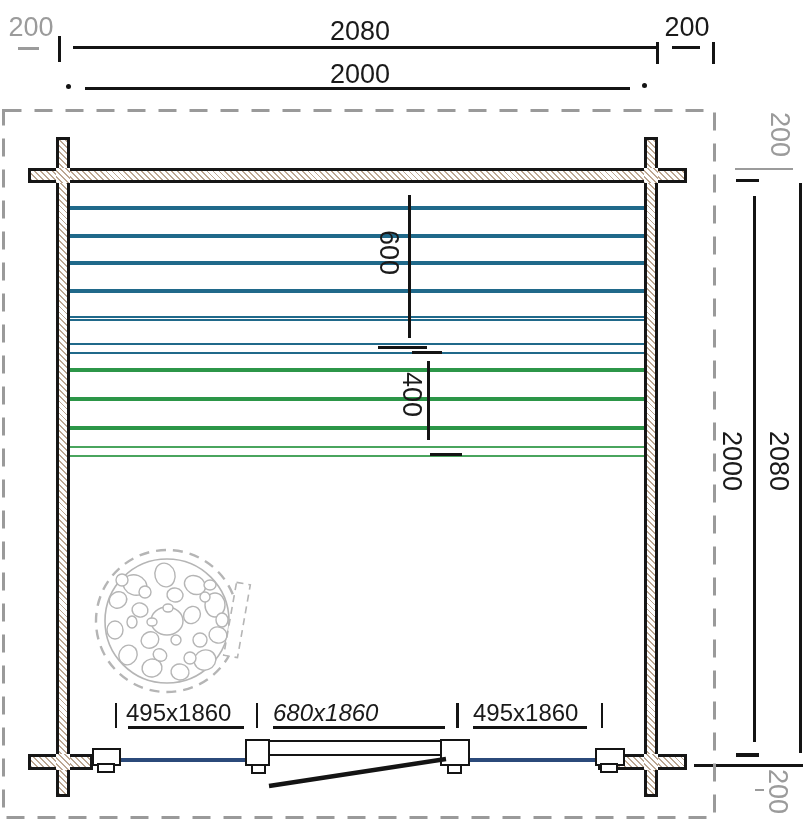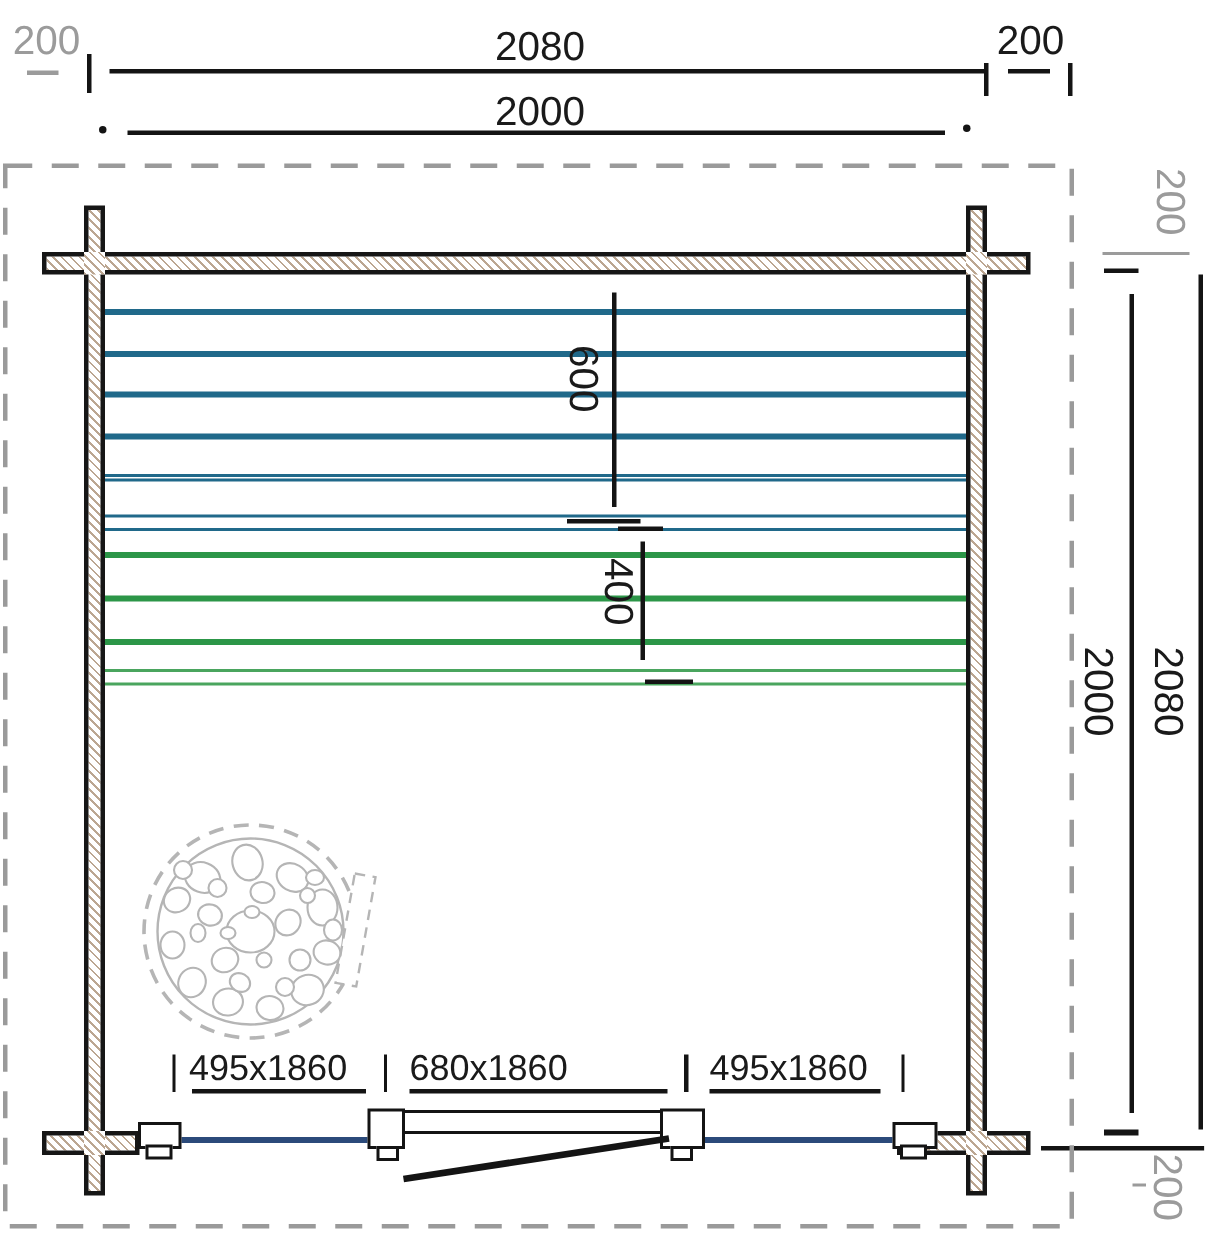--- a/index.html
+++ b/index.html
@@ -107,21 +107,21 @@
   <div class="tick" style="left:430px;top:452.5px;width:32px;height:3.5px;"></div>
 
   <div class="tick" style="left:114.5px;top:703px;width:2.5px;height:25px;"></div>
   <div class="tick" style="left:255.5px;top:703px;width:2.5px;height:25px;"></div>
   <div class="tick" style="left:456px;top:703px;width:2.5px;height:25px;"></div>
   <div class="tick" style="left:600.5px;top:703px;width:2.5px;height:25px;"></div>
 
   <div class="openlabel" style="left:126px;top:700px;width:120px;">495x1860</div>
   <div class="tick" style="left:128px;top:726px;width:116px;height:3px;"></div>
 
-  <div class="openlabel" style="left:273px;top:700px;width:172px;">680x1860</div>
+  <div class="openlabel" style="left:273px;top:700px;width:172px;font-style:italic;">680x1860</div>
   <div class="tick" style="left:273px;top:726px;width:172px;height:3px;"></div>
 
   <div class="openlabel" style="left:473px;top:700px;width:114px;">495x1860</div>
   <div class="tick" style="left:473px;top:726px;width:114px;height:3px;"></div>
 
   <div class="glazing" style="left:120px;top:758px;width:127px;"></div>
   <div class="glazing" style="left:468px;top:758px;width:128px;"></div>
 
   <div class="frame" style="left:92px;top:748px;width:29px;height:18px;"></div>
   <div class="frame" style="left:97px;top:763px;width:18px;height:10px;"></div>

